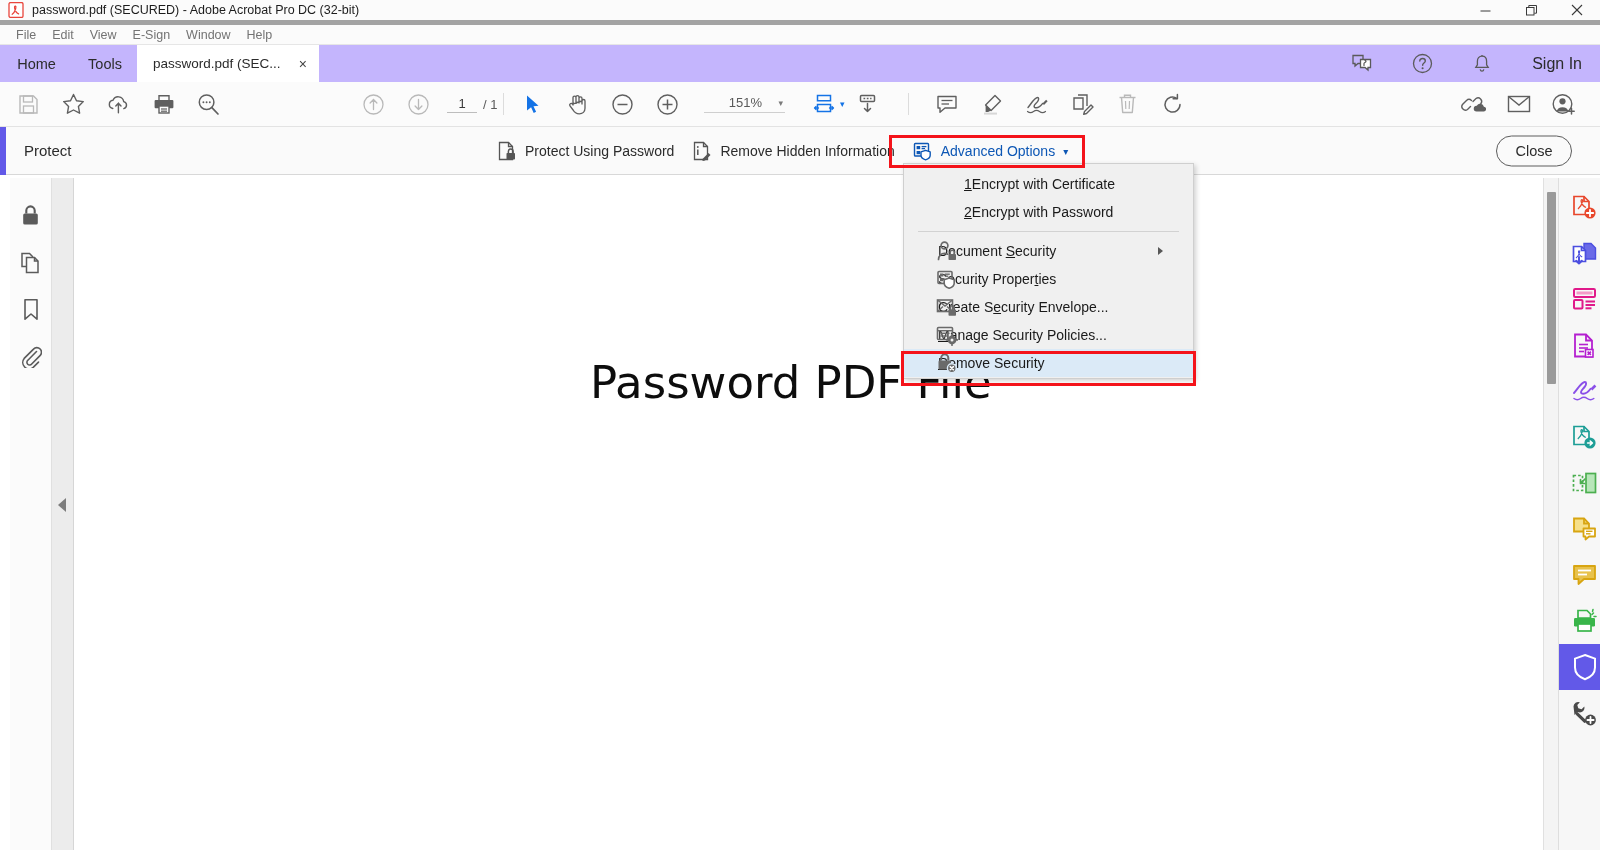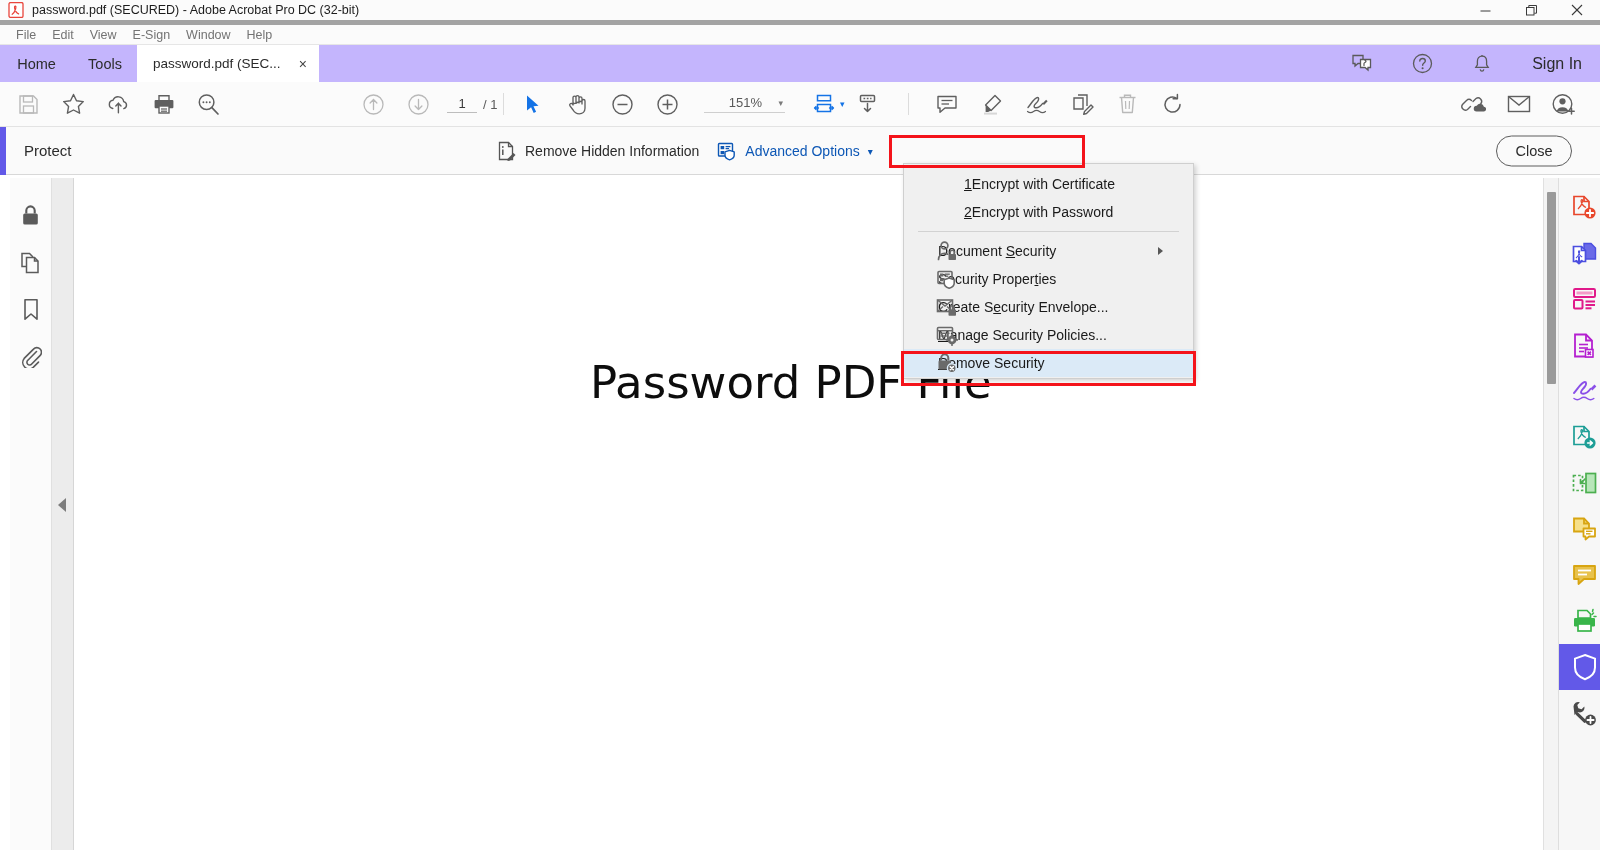--- a/index.html
+++ b/index.html
@@ -462,20 +462,29 @@
         </svg>
       </div>
     </div>
   </div>
 
   <div class="protectbar">
     <div class="protect-accent"></div>
     <div class="protect-title">Protect</div>
 
     <div class="pb-actions">
+      <div class="pb-btn">
+        <svg class="pb-ico" viewBox="0 0 20 20">
+          <path d="M2.5 1.5h9l4 4v13h-13z" fill="none" stroke="#555" stroke-width="1.3"></path>
+          <path d="M11.5 1.5v4h4" fill="none" stroke="#555" stroke-width="1.3"></path>
+          <rect x="9.5" y="12" width="8.5" height="6.5" rx="0.8" fill="#555"></rect>
+          <path d="M11.4 12V10.3a2.35 2.35 0 014.7 0V12" fill="none" stroke="#555" stroke-width="1.5"></path>
+        </svg>
+        <span>Protect Using Password</span>
+      </div>
 
       <div class="pb-btn">
         <svg class="pb-ico" viewBox="0 0 20 20">
           <path d="M2.5 1.5h9l4 4v13h-13z" fill="none" stroke="#555" stroke-width="1.3"></path>
           <path d="M11.5 1.5v4h4" fill="none" stroke="#555" stroke-width="1.3"></path>
           <circle cx="5.8" cy="6" r="0.9" fill="#555"></circle>
           <line x1="5.8" y1="8.6" x2="5.8" y2="14" stroke="#555" stroke-width="1.5"></line>
           <path d="M11 17.5l5.5-5.5 2 2-5.5 5.5-2.6.6z" fill="#555"></path>
         </svg>
         <span>Remove Hidden Information</span>

